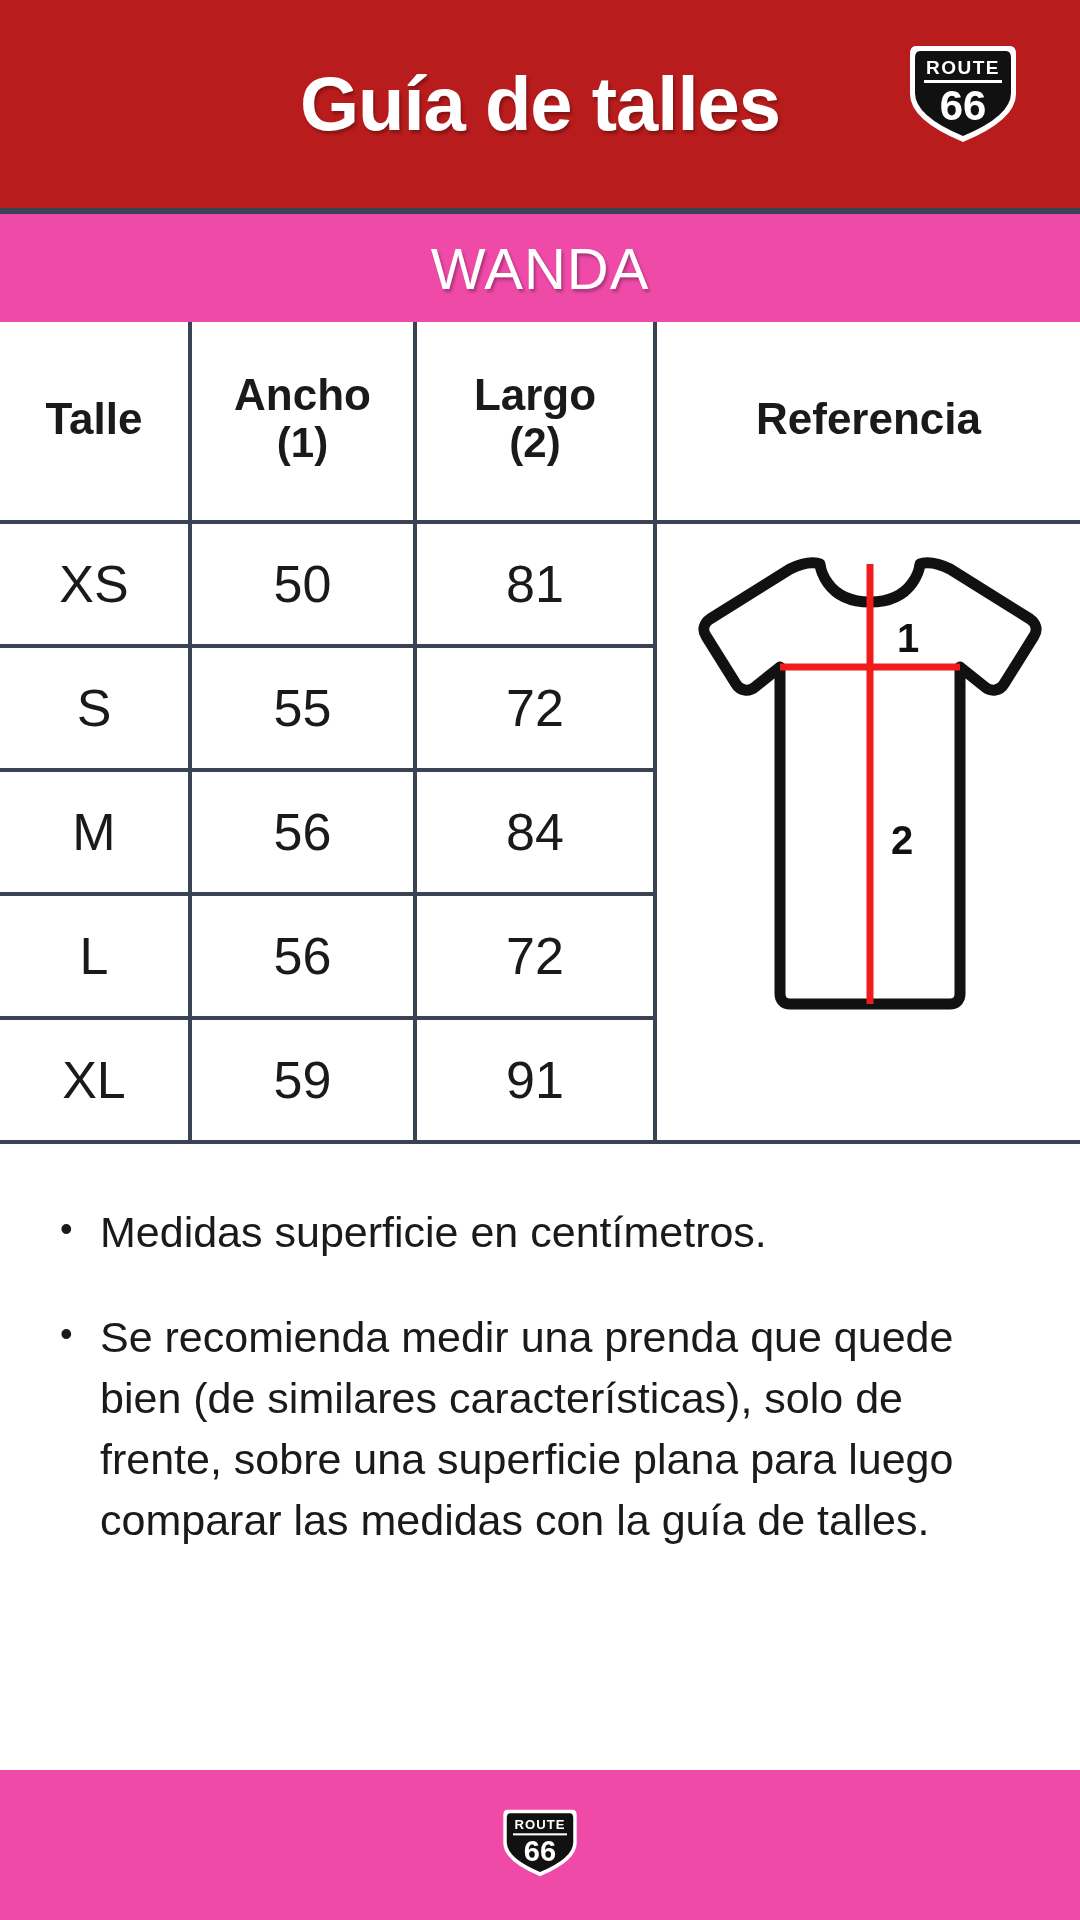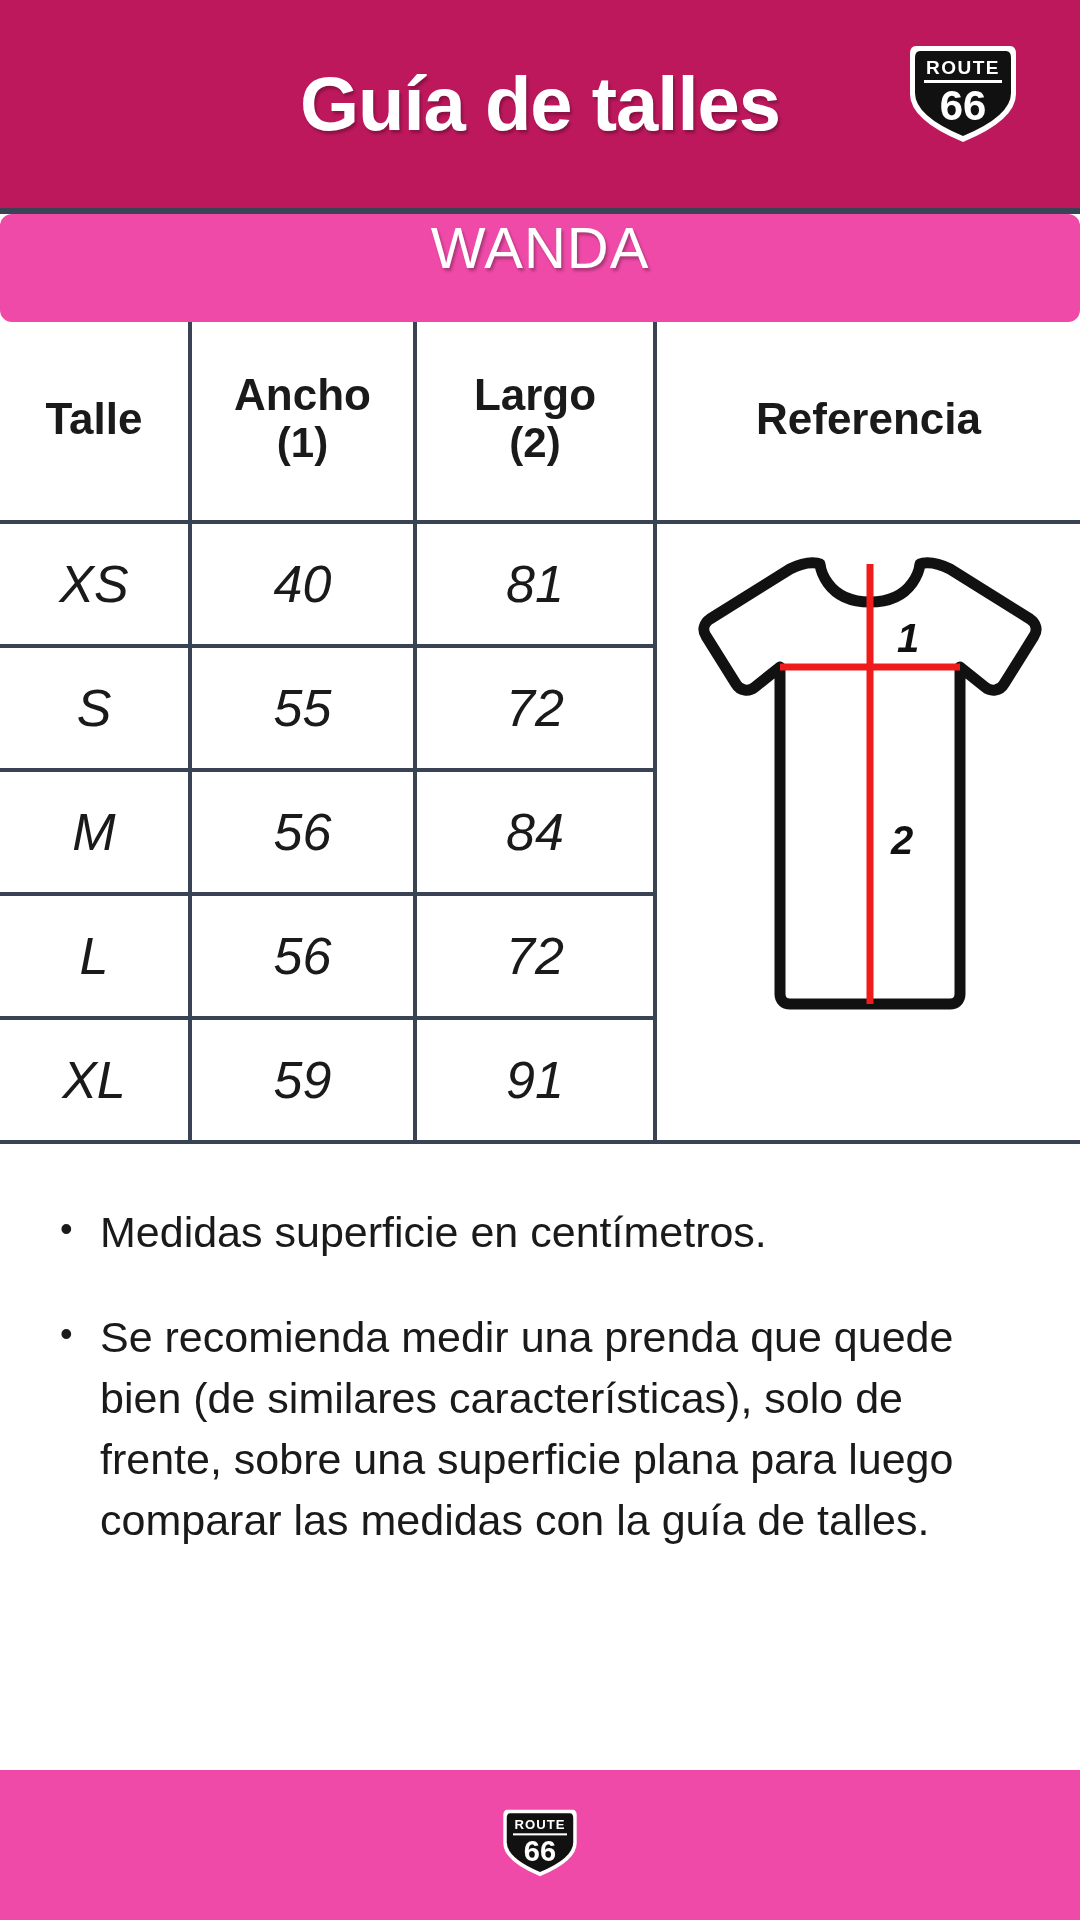--- a/index.html
+++ b/index.html
@@ -10,21 +10,21 @@
     width: 1080px;
     height: 1920px;
     background: #ffffff;
     font-family: "Liberation Sans", sans-serif;
     overflow: hidden;
     position: relative;
   }
 
   
   .header {
-    background: #be185d;
+    background: #b91c1c;
     height: 208px;
     position: relative;
     display: flex;
     align-items: center;
     justify-content: center;
     box-sizing: border-box;
   }
   .header-title {
     color: #ffffff;
     font-size: 76px;
@@ -44,23 +44,22 @@
     height: 6px;
     background: #3a4354;
     width: 100%;
   }
 
   
   .subtitle-band {
     background: #ef4aa8;
     height: 108px;
     display: flex;
-    align-items: flex-start;
+    align-items: center;
     justify-content: center;
-    border-radius: 12px;
   }
   .subtitle-text {
     color: #ffffff;
     font-size: 58px;
     font-weight: normal;
     letter-spacing: 1px;
     text-shadow: 2px 3px 3px rgba(0,0,0,0.28);
   }
 
   
@@ -110,21 +109,20 @@
   }
   thead th .hdr-line1 {
     display: block;
     line-height: 1.1;
   }
   tbody td {
     font-size: 52px;
     font-weight: 300;
     height: 120px;
     padding: 0;
-    font-style: italic;
   }
   td.ref-cell {
     border-bottom: none;
     border-top: none;
     padding: 0;
     position: relative;
   }
 
   .tshirt-holder {
     position: absolute;
@@ -218,21 +216,21 @@
           <span class="hdr-line2">(2)</span>
         </th>
         <th>
           <span class="hdr-line1">Referencia</span>
         </th>
       </tr>
     </thead>
     <tbody>
       <tr>
         <td>XS</td>
-        <td>40</td>
+        <td>50</td>
         <td>81</td>
         <td class="ref-cell" rowspan="5">
           <div class="tshirt-holder">
             <svg width="400" height="600" viewBox="0 0 400 600" xmlns="http://www.w3.org/2000/svg">
 
               <path d="M150 40
                        C150 40 140 35 120 45
                        L40 95
                        C34 99 32 106 36 112
                        L66 160

